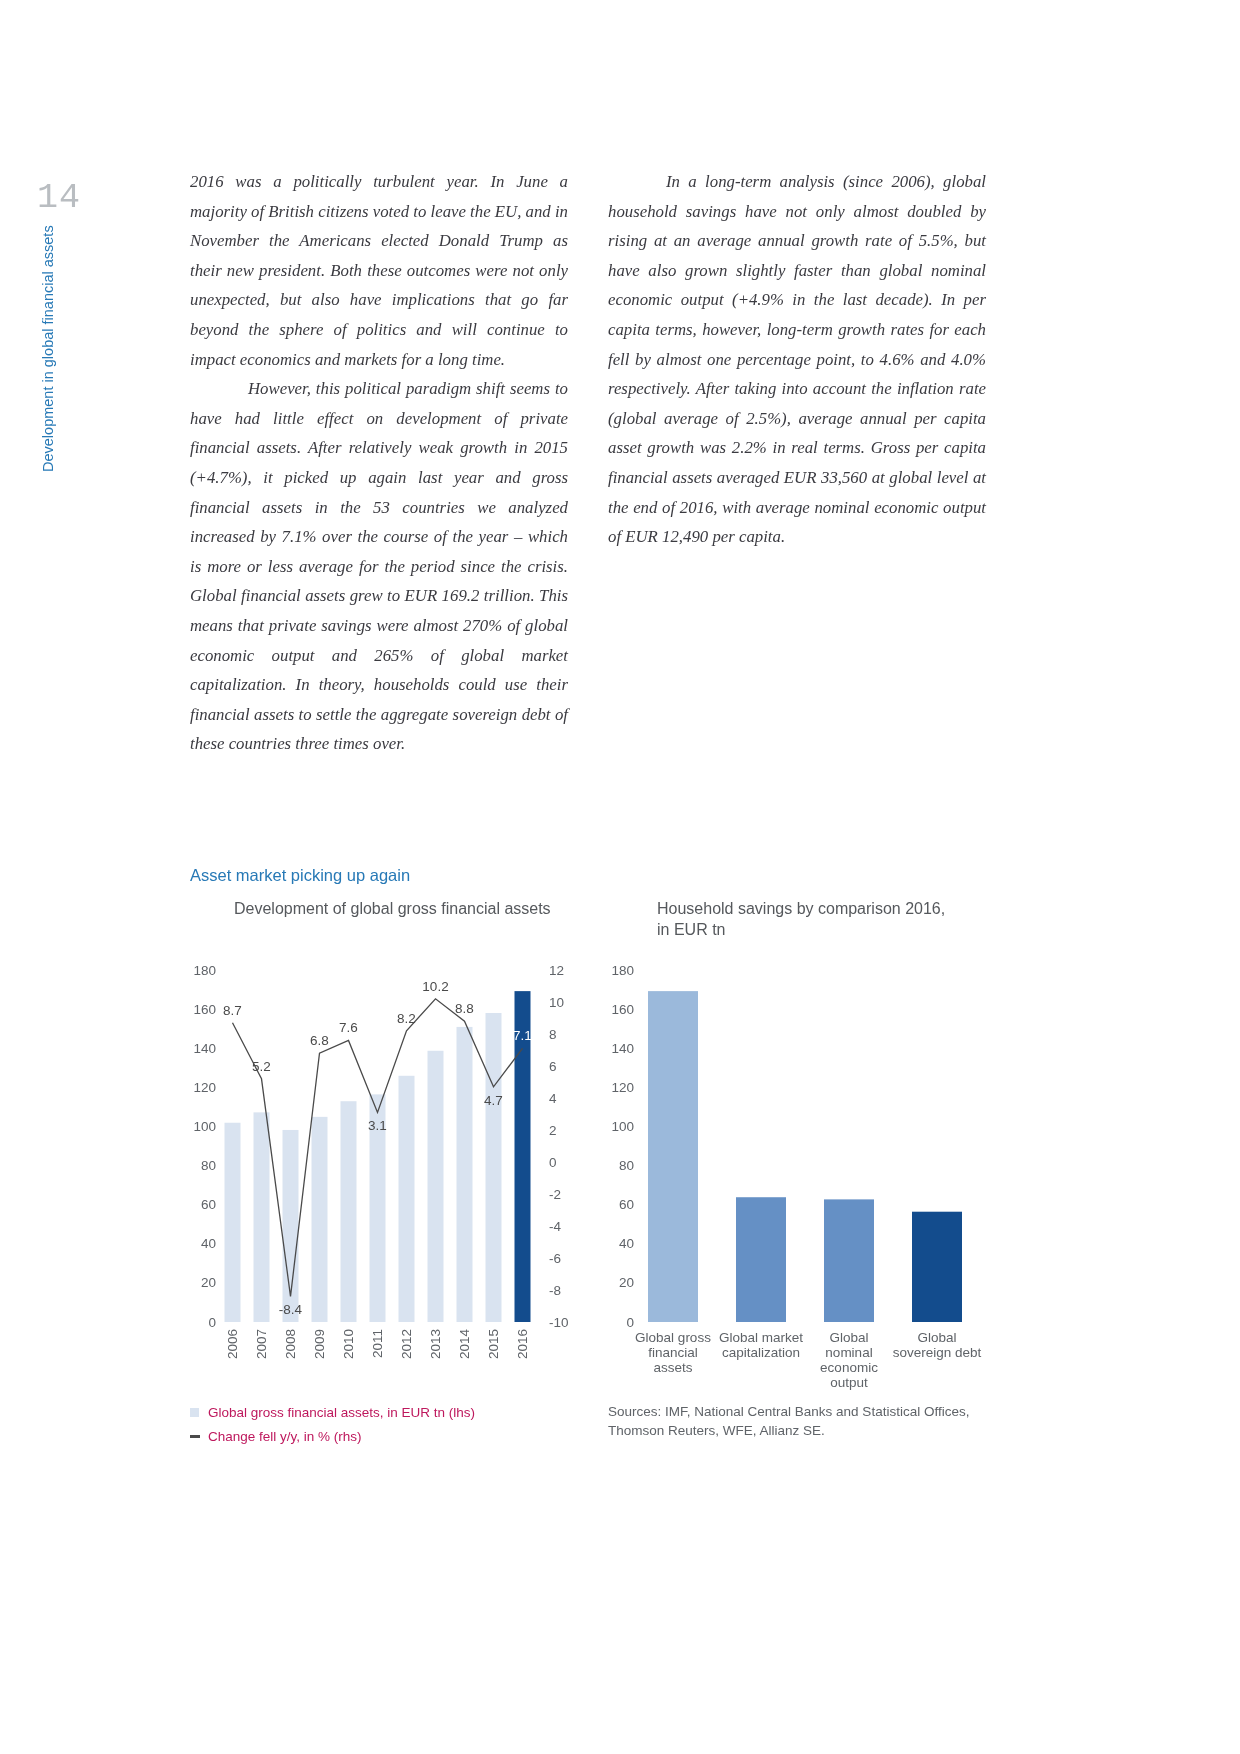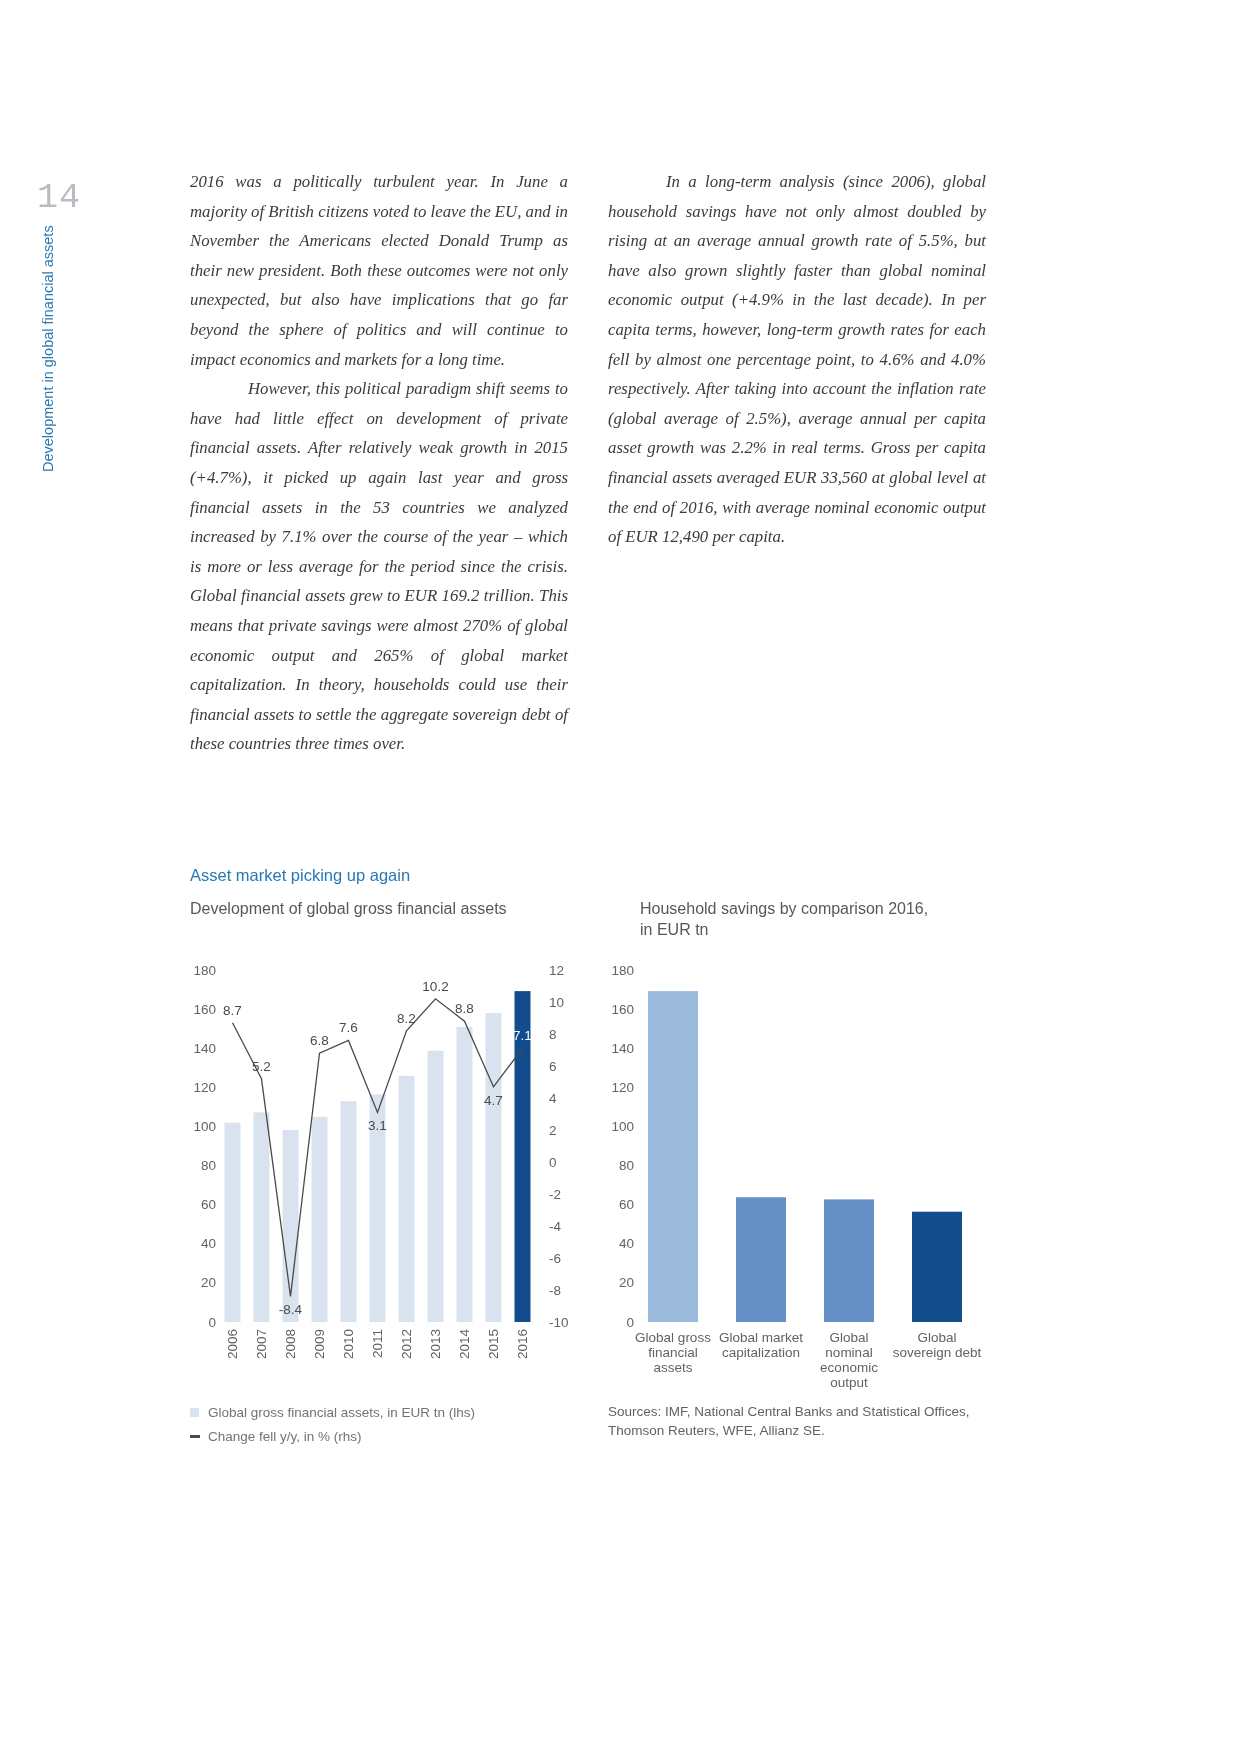--- a/index.html
+++ b/index.html
@@ -25,30 +25,30 @@
   }
   .col1 { left:190px; }
   .col2 { left:608px; }
   .para { margin:0;font-style:italic; }
   .para.indent { text-indent:58px; }
   .section-heading {
     position:absolute; left:190px; top:866px;
     font-size:16.5px; color:#2779b6; font-weight:400;
   }
   .chart-title {
-    position:absolute; top:898px; font-size:16px; color:#55585c; line-height:21px;
+    position:absolute; top:898px; font-size:16px; color:#55585c; line-height:21px;margin-left:44px;
   }
   .chart-title.left { left:190px; }
-  .chart-title.right { left:640px; }
+  .chart-title.right { left:613px; }
   .chart-svg { position:absolute; top:956px; }
   #chart1 { left:188px; }
   #chart2 { left:606px; }
   .tick { font-size:13.5px; fill:#5f6368; font-family:"Liberation Sans", sans-serif; }
   .dlabel { font-size:13.5px; font-family:"Liberation Sans", sans-serif; }
-  .legend { position:absolute; left:190px; top:1400px; font-size:13.5px; color:#737373; }
+  .legend { position:absolute; left:190px; top:1400px; font-size:13.5px; color:#be185d; }
   .legend-row { display:flex; align-items:center; height:24px; }
   .legend-square {
     display:inline-block; width:9px; height:9px; background:#d9e3f0; margin-right:9px;
   }
   .legend-dash {
     display:inline-block; width:10px; height:3px; background:#4a4a4a; margin-right:8px;
   }
   .sources {
     position:absolute; left:608px; top:1402px; width:378px;
     font-size:13.5px; line-height:19px; color:#5f6368; text-align:left;

